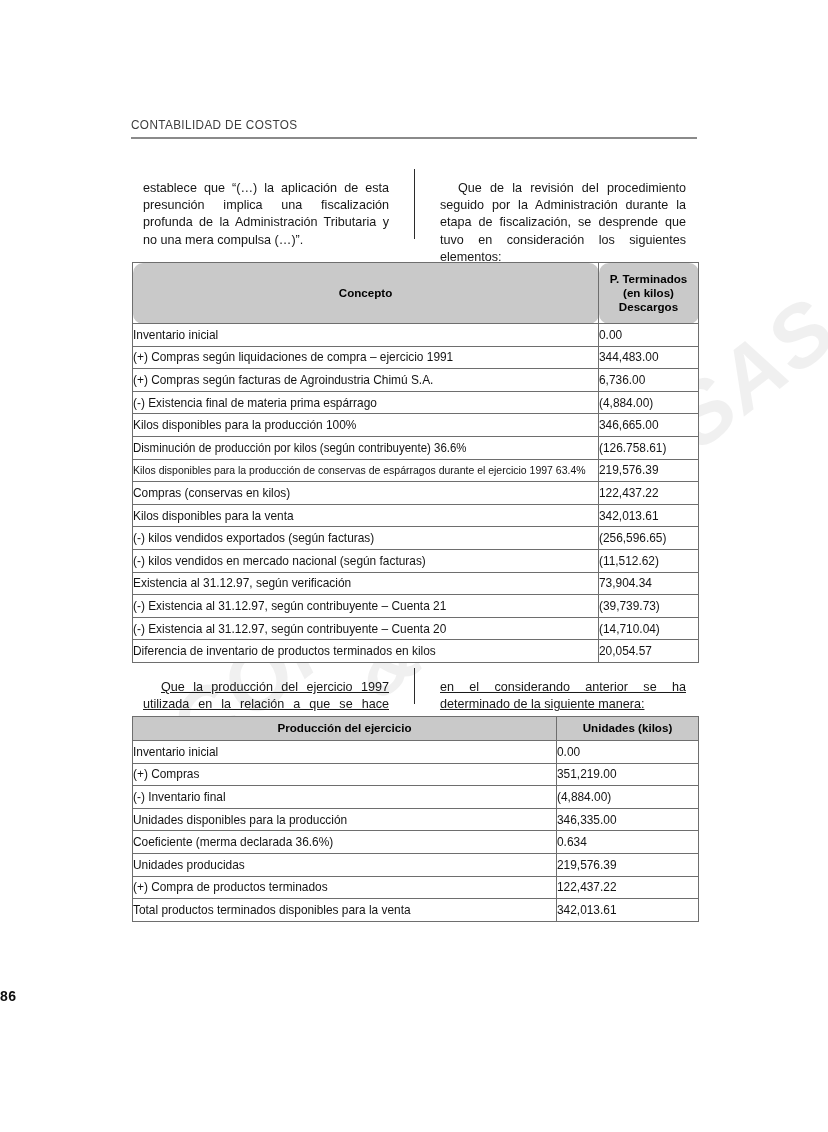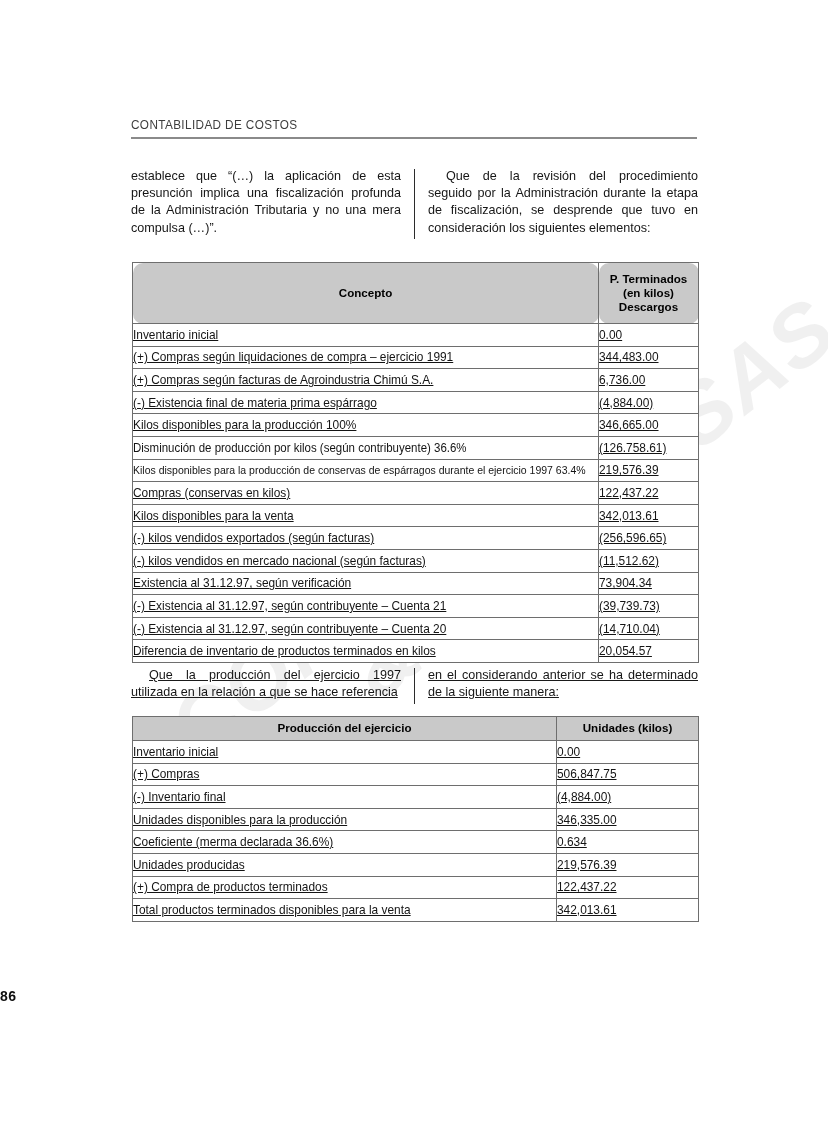--- a/index.html
+++ b/index.html
@@ -88,21 +88,21 @@
   .cols.top { top: 168px; }
   .cols.mid { top: 667px; text-decoration: underline; }
 
   .col {
     width: 270px;
     font-size: 12.6px;
     line-height: 17.2px;
     color: #161616;
   }
   .col p {
-    margin: 0;
+    margin: 12px;
     text-align: justify;
     text-justify: inter-word;
     hyphens: manual;
   }
   .col p.indent { text-indent: 18px; }
   .col-gap {
     width: 27px;
     display: flex;
     justify-content: center;
   }
@@ -142,21 +142,20 @@
     line-height: 14.2px;
     text-align: center;
   }
   #table-descargos thead th { height: 60px; border-radius: 10px; }
   #table-produccion thead th { height: 23px; }
 
   .data-table tbody td {
     font-size: 11.9px;
     height: 21.6px;
     color: #141414;
-    text-decoration: underline;
   }
   .cell-concept {
     padding-left: 7px;
     text-align: left;
     white-space: nowrap;
     overflow: hidden;
   }
   .cell-value {
     padding-right: 9px;
     text-align: left;
@@ -316,21 +315,21 @@
         <th>Unidades (kilos)</th>
       </tr>
     </thead>
     <tbody>
       <tr>
         <td class="cell-concept">Inventario inicial</td>
         <td class="cell-value">0.00</td>
       </tr>
       <tr>
         <td class="cell-concept">(+) Compras</td>
-        <td class="cell-value">506,847.75</td>
+        <td class="cell-value">351,219.00</td>
       </tr>
       <tr>
         <td class="cell-concept">(-) Inventario final</td>
         <td class="cell-value">(4,884.00)</td>
       </tr>
       <tr>
         <td class="cell-concept">Unidades disponibles para la producción</td>
         <td class="cell-value">346,335.00</td>
       </tr>
       <tr>

